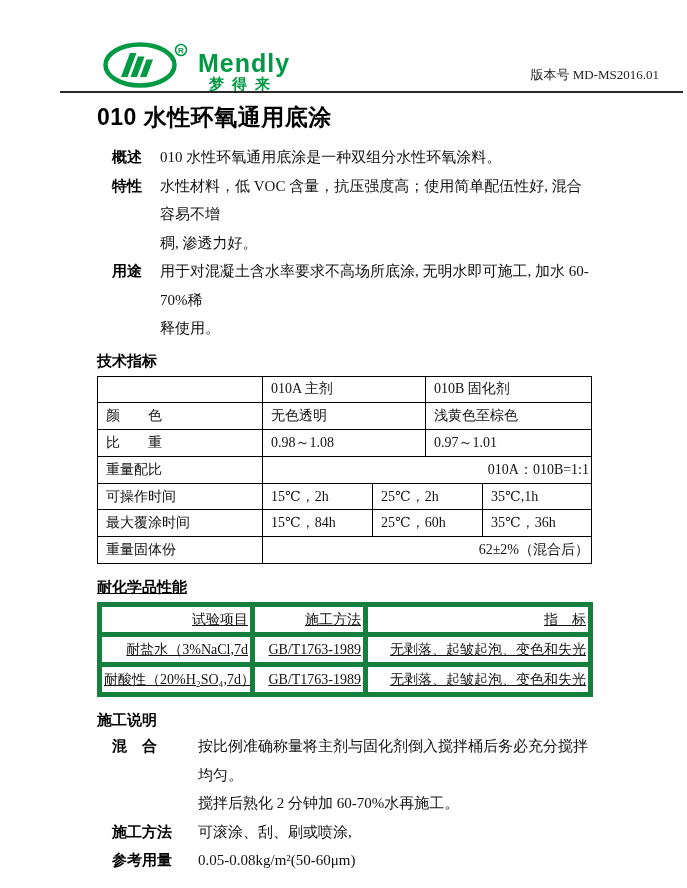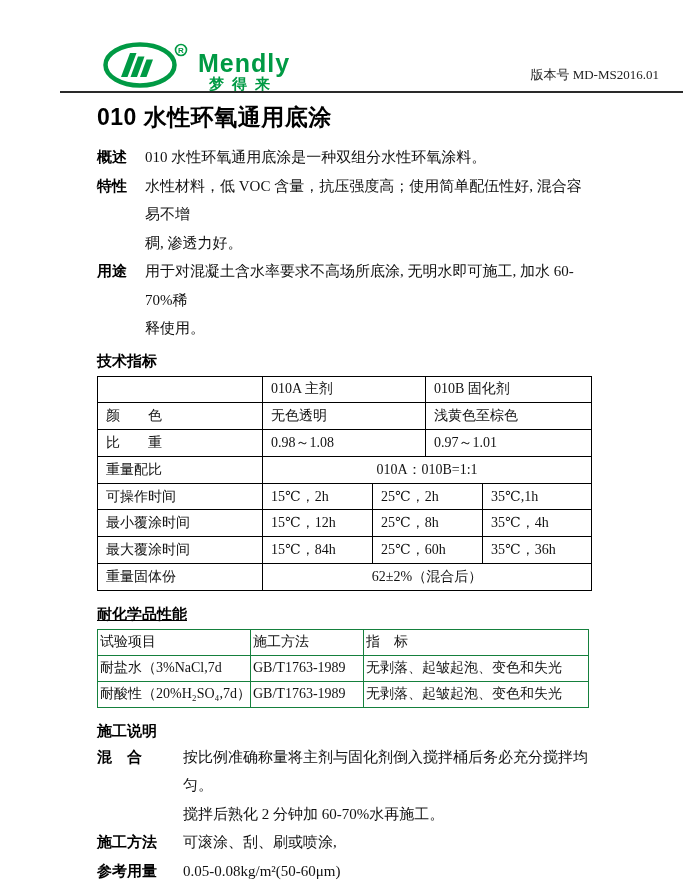--- a/index.html
+++ b/index.html
@@ -25,38 +25,38 @@
 
   
   .content { position:absolute; left:97px; top:102px; width:495px; }
   .doc-title {
     font-family:"Liberation Sans","DejaVu Sans",sans-serif; font-weight:bold;
     font-size:23px; line-height:30px; margin:0 0 11px 0; letter-spacing:0.5px; color:#000;
   }
   .kv { display:flex; font-size:15px; line-height:28.5px; }
   .kv .lbl {
     flex:none; font-weight:bold; color:#000;
-    font-family:"Liberation Sans","DejaVu Sans",sans-serif; font-size:15px;
+    font-family:"Liberation Sans","DejaVu Sans",sans-serif; font-size:15px;margin-left:15px;
   }
   .intro .lbl { width:48px; }
   .app .lbl { width:86px; }
   .kv .txt { white-space:pre-line; flex:1; }
 
   .sec-heading {
     font-family:"Liberation Sans","DejaVu Sans",sans-serif; font-weight:bold;
     font-size:15px; color:#000; margin:8px 0 5px 0; line-height:20px;
   }
 
   
   table { border-collapse:collapse; table-layout:fixed; font-size:14px; color:#111; }
   .t1 { width:494px; }
   .t1 td { border:1px solid #000; height:25.8px; padding:0 17px 0 8px; overflow:hidden; white-space:nowrap; }
-  .t1 td.center { text-align:center; padding:0 2px; }
+  .t1 td.center { text-align:right; padding:0 2px; }
   .t2 { width:491px; margin-top:1px; }
-  .t2 td { border:1px solid #15803d; height:25px; padding:0 2px; text-align:left; overflow:hidden; white-space:nowrap; }
+  .t2 td { border:5px solid #15803d; height:25px; padding:0 2px; text-align:right; overflow:hidden; white-space:nowrap;text-decoration:underline; }
 
   
   .logo-mark svg { display:block; }
 </style>
 </head>
 <body>
 
 <div class="page">
 
   <div class="logo-row">
@@ -127,26 +127,20 @@
         <td>重量配比</td>
         <td colspan="4" class="center">010A：010B=1:1</td>
       </tr>
       <tr>
         <td>可操作时间</td>
         <td>15℃，2h</td>
         <td colspan="2">25℃，2h</td>
         <td>35℃,1h</td>
       </tr>
       <tr>
-        <td>最小覆涂时间</td>
-        <td>15℃，12h</td>
-        <td colspan="2">25℃，8h</td>
-        <td>35℃，4h</td>
-      </tr>
-      <tr>
         <td>最大覆涂时间</td>
         <td>15℃，84h</td>
         <td colspan="2">25℃，60h</td>
         <td>35℃，36h</td>
       </tr>
       <tr>
         <td>重量固体份</td>
         <td colspan="4" class="center">62±2%（混合后）</td>
       </tr>
     </tbody>

